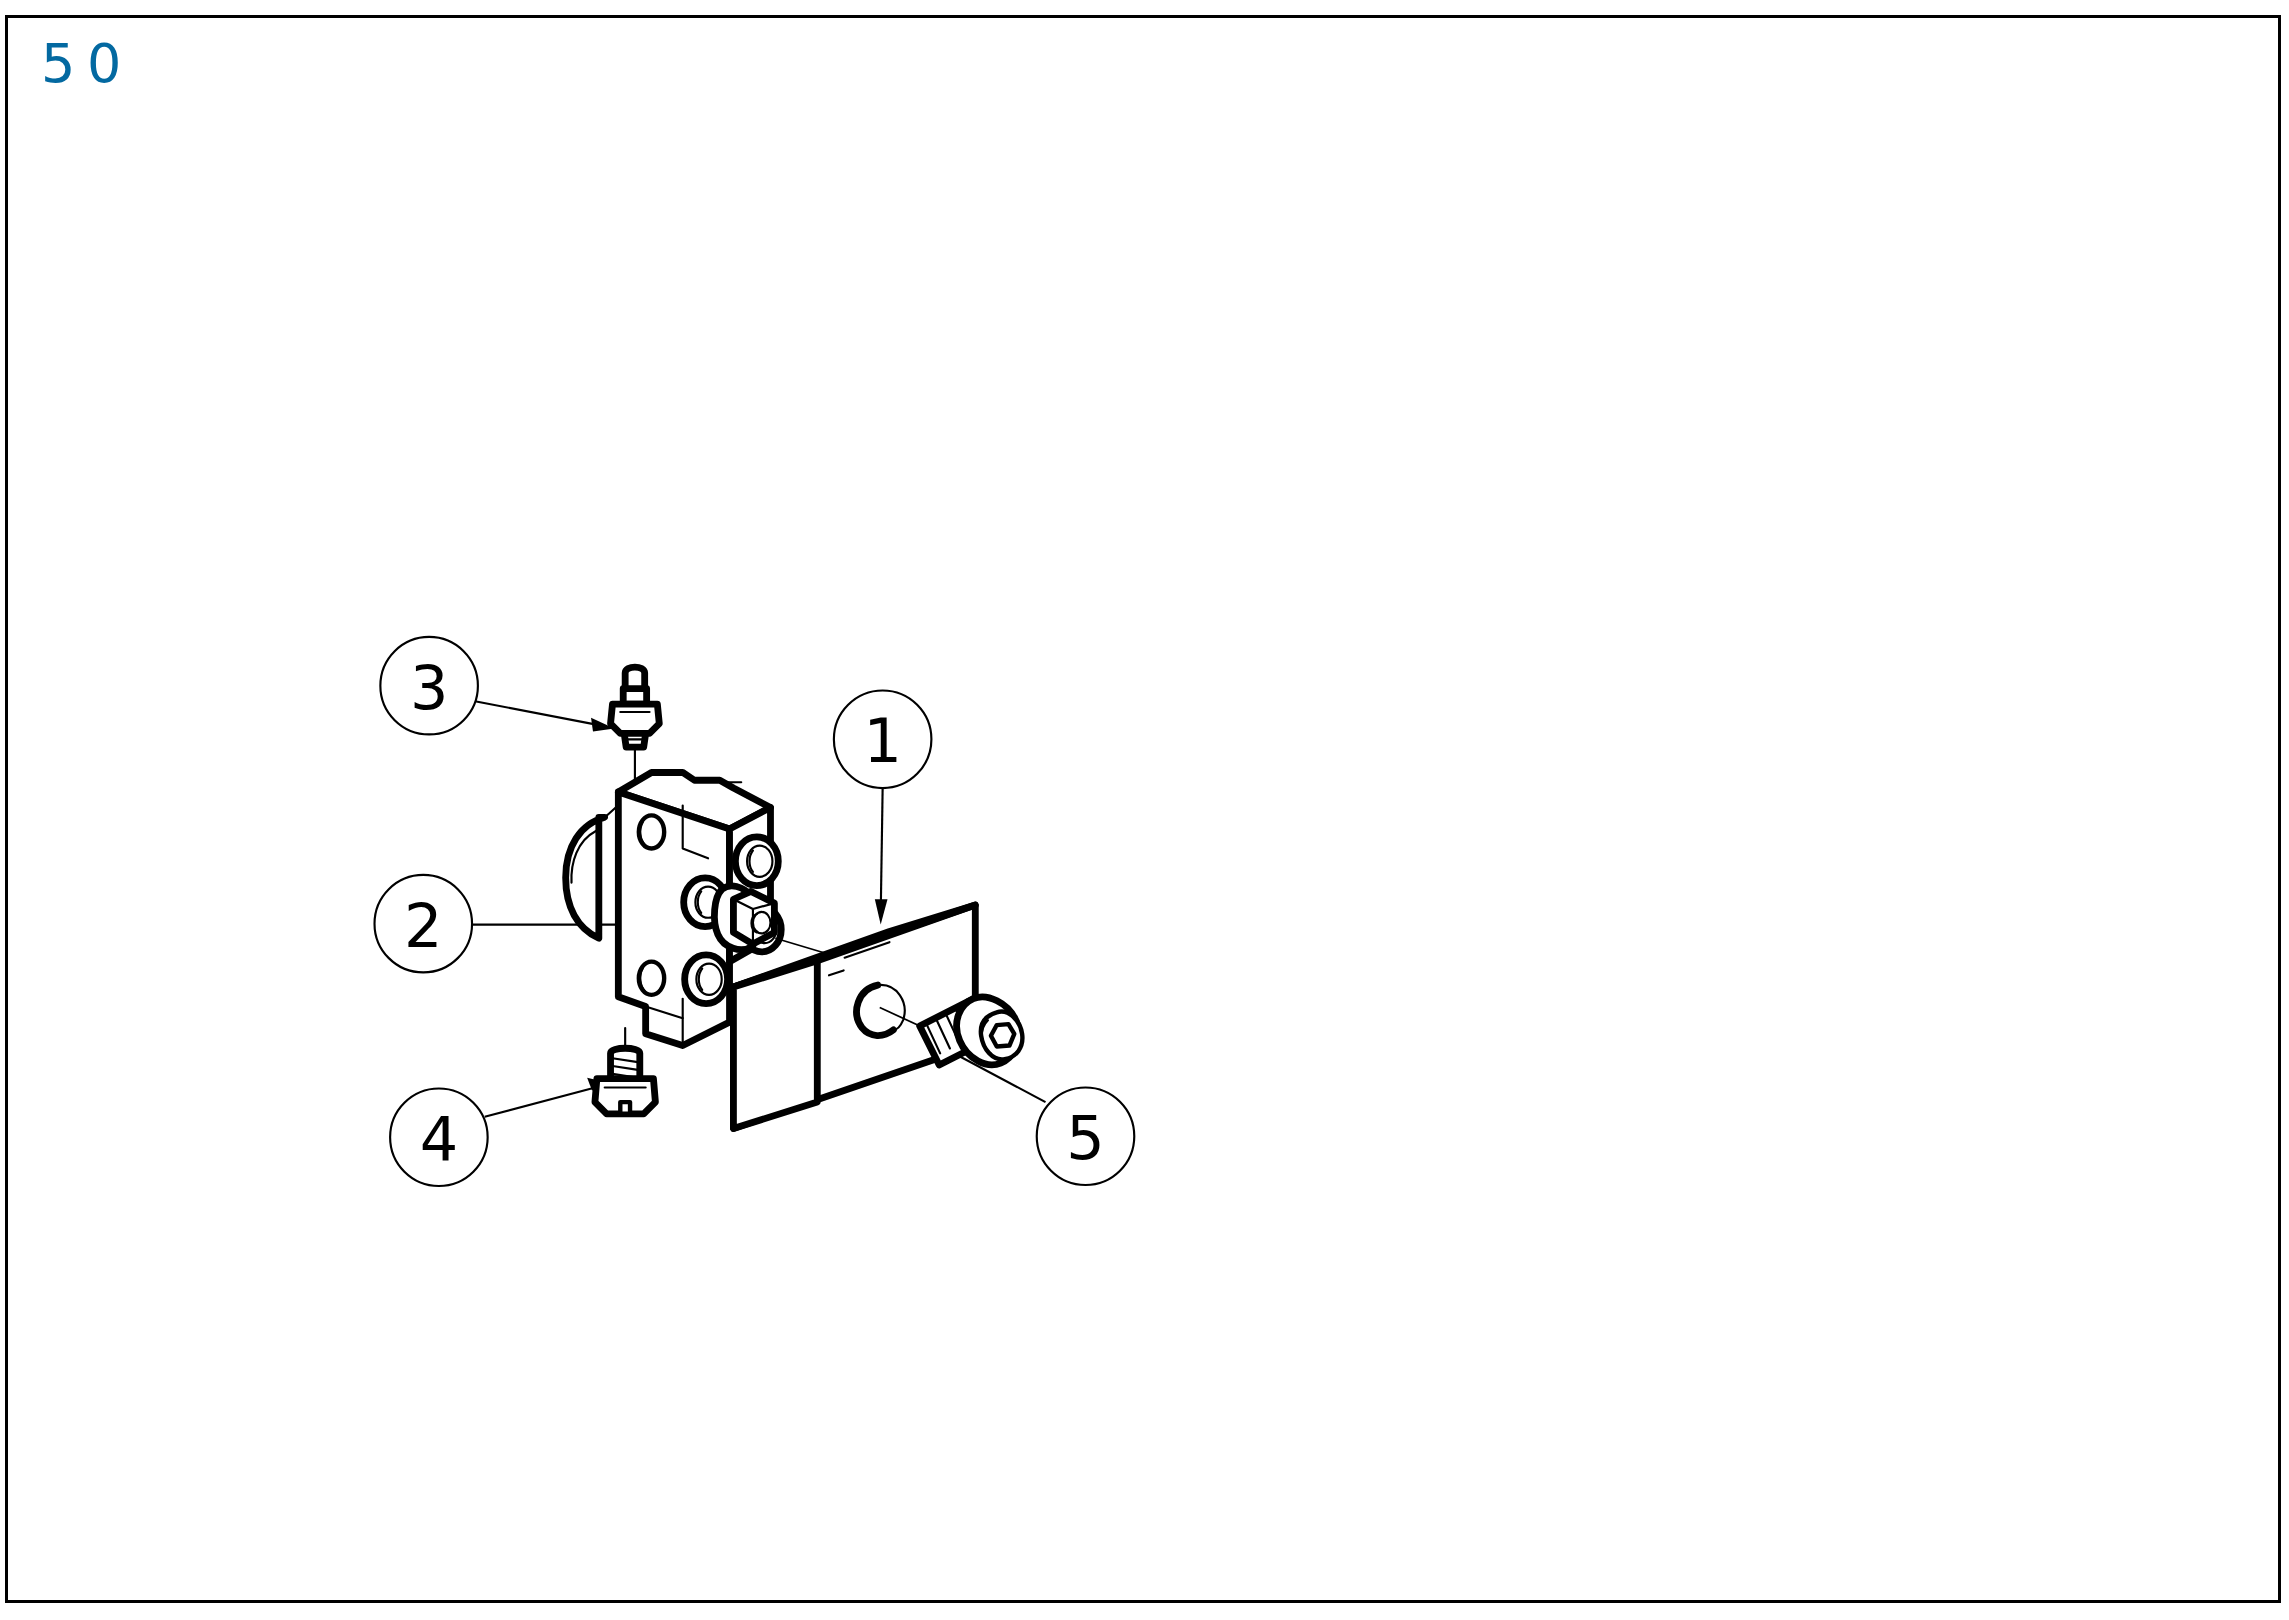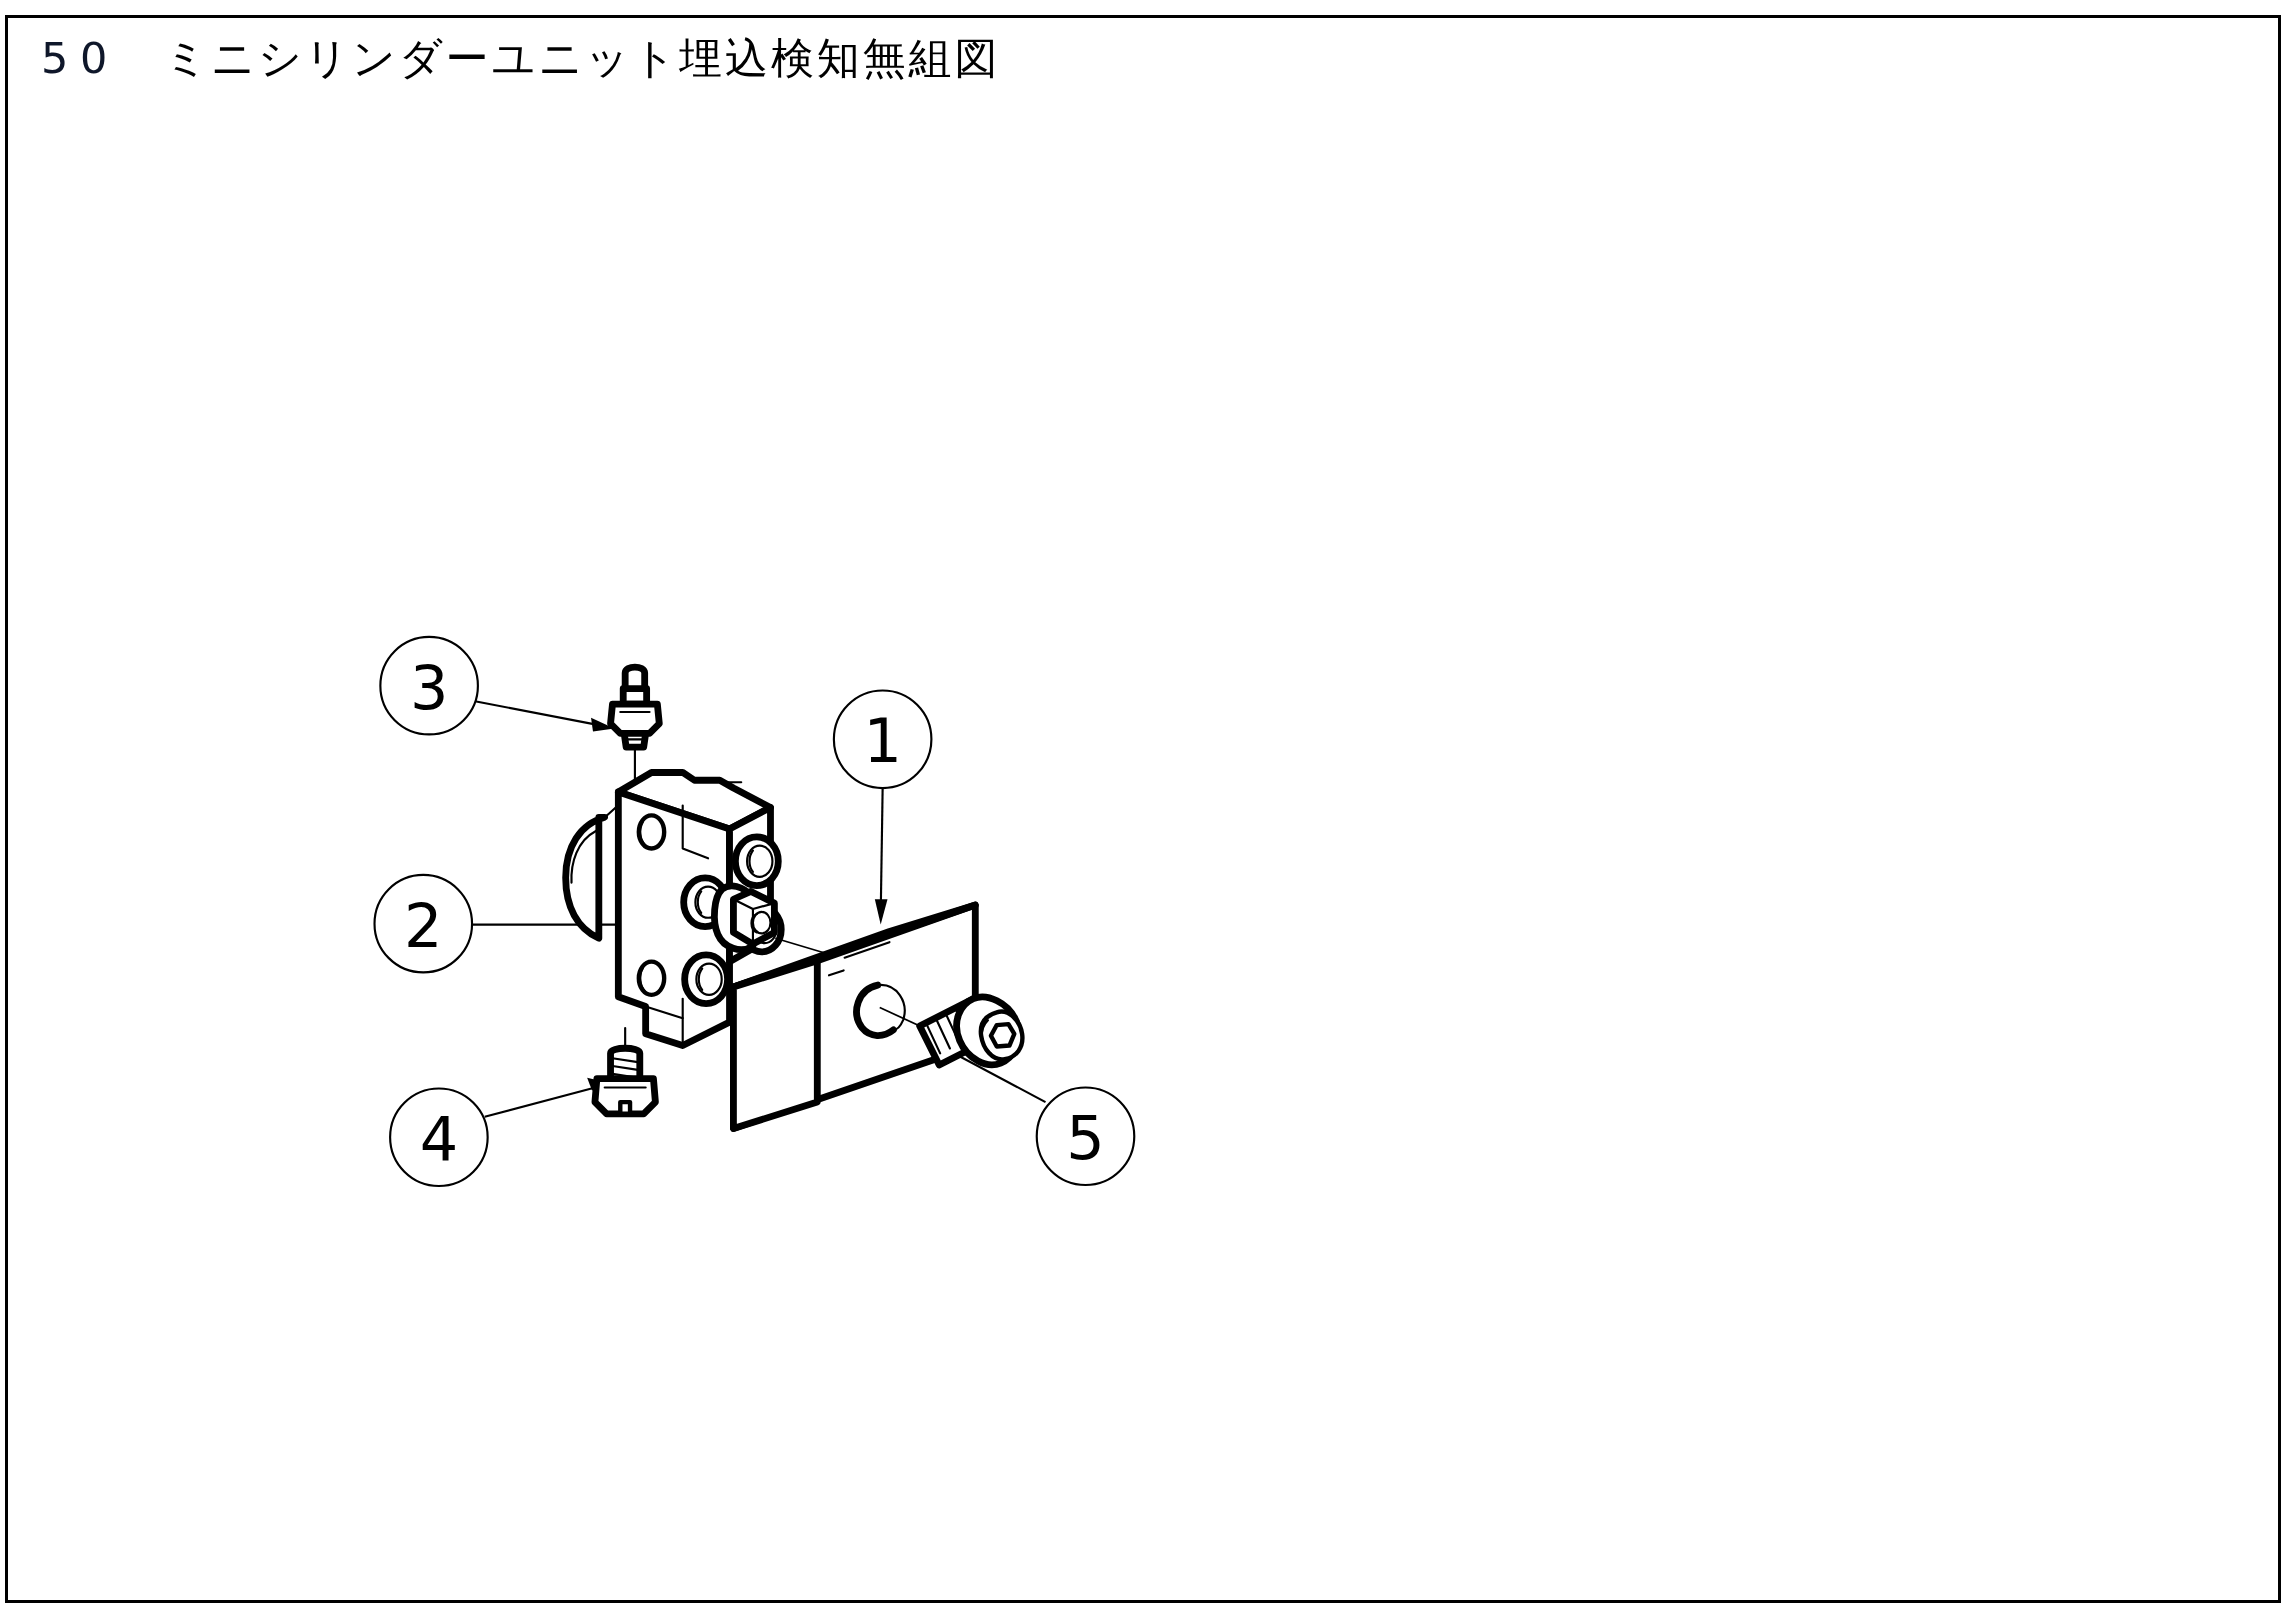--- a/index.html
+++ b/index.html
@@ -32,24 +32,24 @@
   #title-row {
     position: absolute;
     left: 41px;
     top: 37px;
     display: flex;
     align-items: baseline;
     white-space: nowrap;
   }
   #title-number {
     font-family: "DejaVu Sans", sans-serif;
-    font-size: 43px;
+    font-size: 54px;
     font-weight: 400;
     letter-spacing: 11.7px;
-    color: #0f172a;
+    color: #0369a1;
     line-height: 1;
   }
   #title-text {
     font-family: "DejaVu Sans", sans-serif;
     font-size: 43px;
     font-weight: 400;
     letter-spacing: 2.9px;
     color: #000000;
     line-height: 1;
     margin-left: 45px;
@@ -111,21 +111,20 @@
 </style>
 </head>
 <body>
 
 <div id="page">
 
   <div id="page-border"></div>
 
   <div id="title-row">
     <span id="title-number">50</span>
-    <span id="title-text">ミニシリンダーユニット埋込検知無組図</span>
   </div>
 
   <svg id="drawing" viewBox="0 0 2348 1662">
 
     <g>
 
       <line class="leader" x1="487" y1="719" x2="622" y2="745"></line>
       <polygon class="arrowhead" points="630,747 606,736 608,750"></polygon>
 
       <line class="leader" x1="484" y1="948" x2="648" y2="948"></line>

